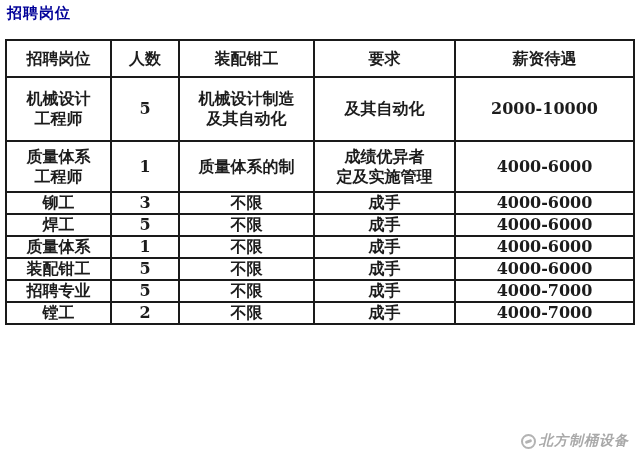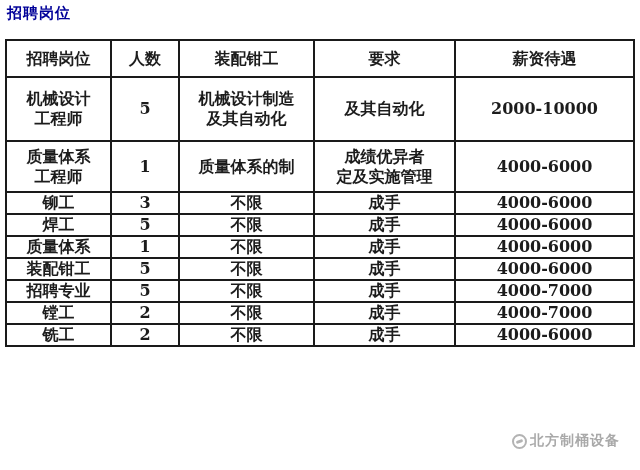--- a/index.html
+++ b/index.html
@@ -42,26 +42,27 @@
     white-space:pre-line;
     line-height:1.25;
   }
   tr.hdr{height:37px;}
   tr.r-tall1{height:64px;}
   tr.r-tall2{height:93px;}
   tr.r-tall3{height:51px;}
   tr.r-small{height:14px;}
   .watermark{
     position:absolute;
-    right:20px;top:432px;
+    right:11px;top:432px;
     display:flex;
     align-items:center;
     gap:3px;
     opacity:0.75;
     pointer-events:none;
+    font-style:italic;
   }
   .watermark .logo{
     width:15px;height:15px;
     border:2px solid #9a9a9a;
     border-radius:50%;
     box-sizing:border-box;
     position:relative;
   }
   .watermark .logo::after{
     content:"";
@@ -155,26 +156,19 @@
     <td>成手</td>
     <td>4000-7000</td>
   </tr>
   <tr class="r-small">
     <td>镗工</td>
     <td>2</td>
     <td>不限</td>
     <td>成手</td>
     <td>4000-7000</td>
   </tr>
-  <tr class="r-small">
-    <td>铣工</td>
-    <td>2</td>
-    <td>不限</td>
-    <td>成手</td>
-    <td>4000-6000</td>
-  </tr>
 </tbody>
   </table>
 
 <div class="watermark">
   <span class="logo"></span>
   <span class="wm-text">北方制桶设备</span>
 </div>
 
 </body></html>

